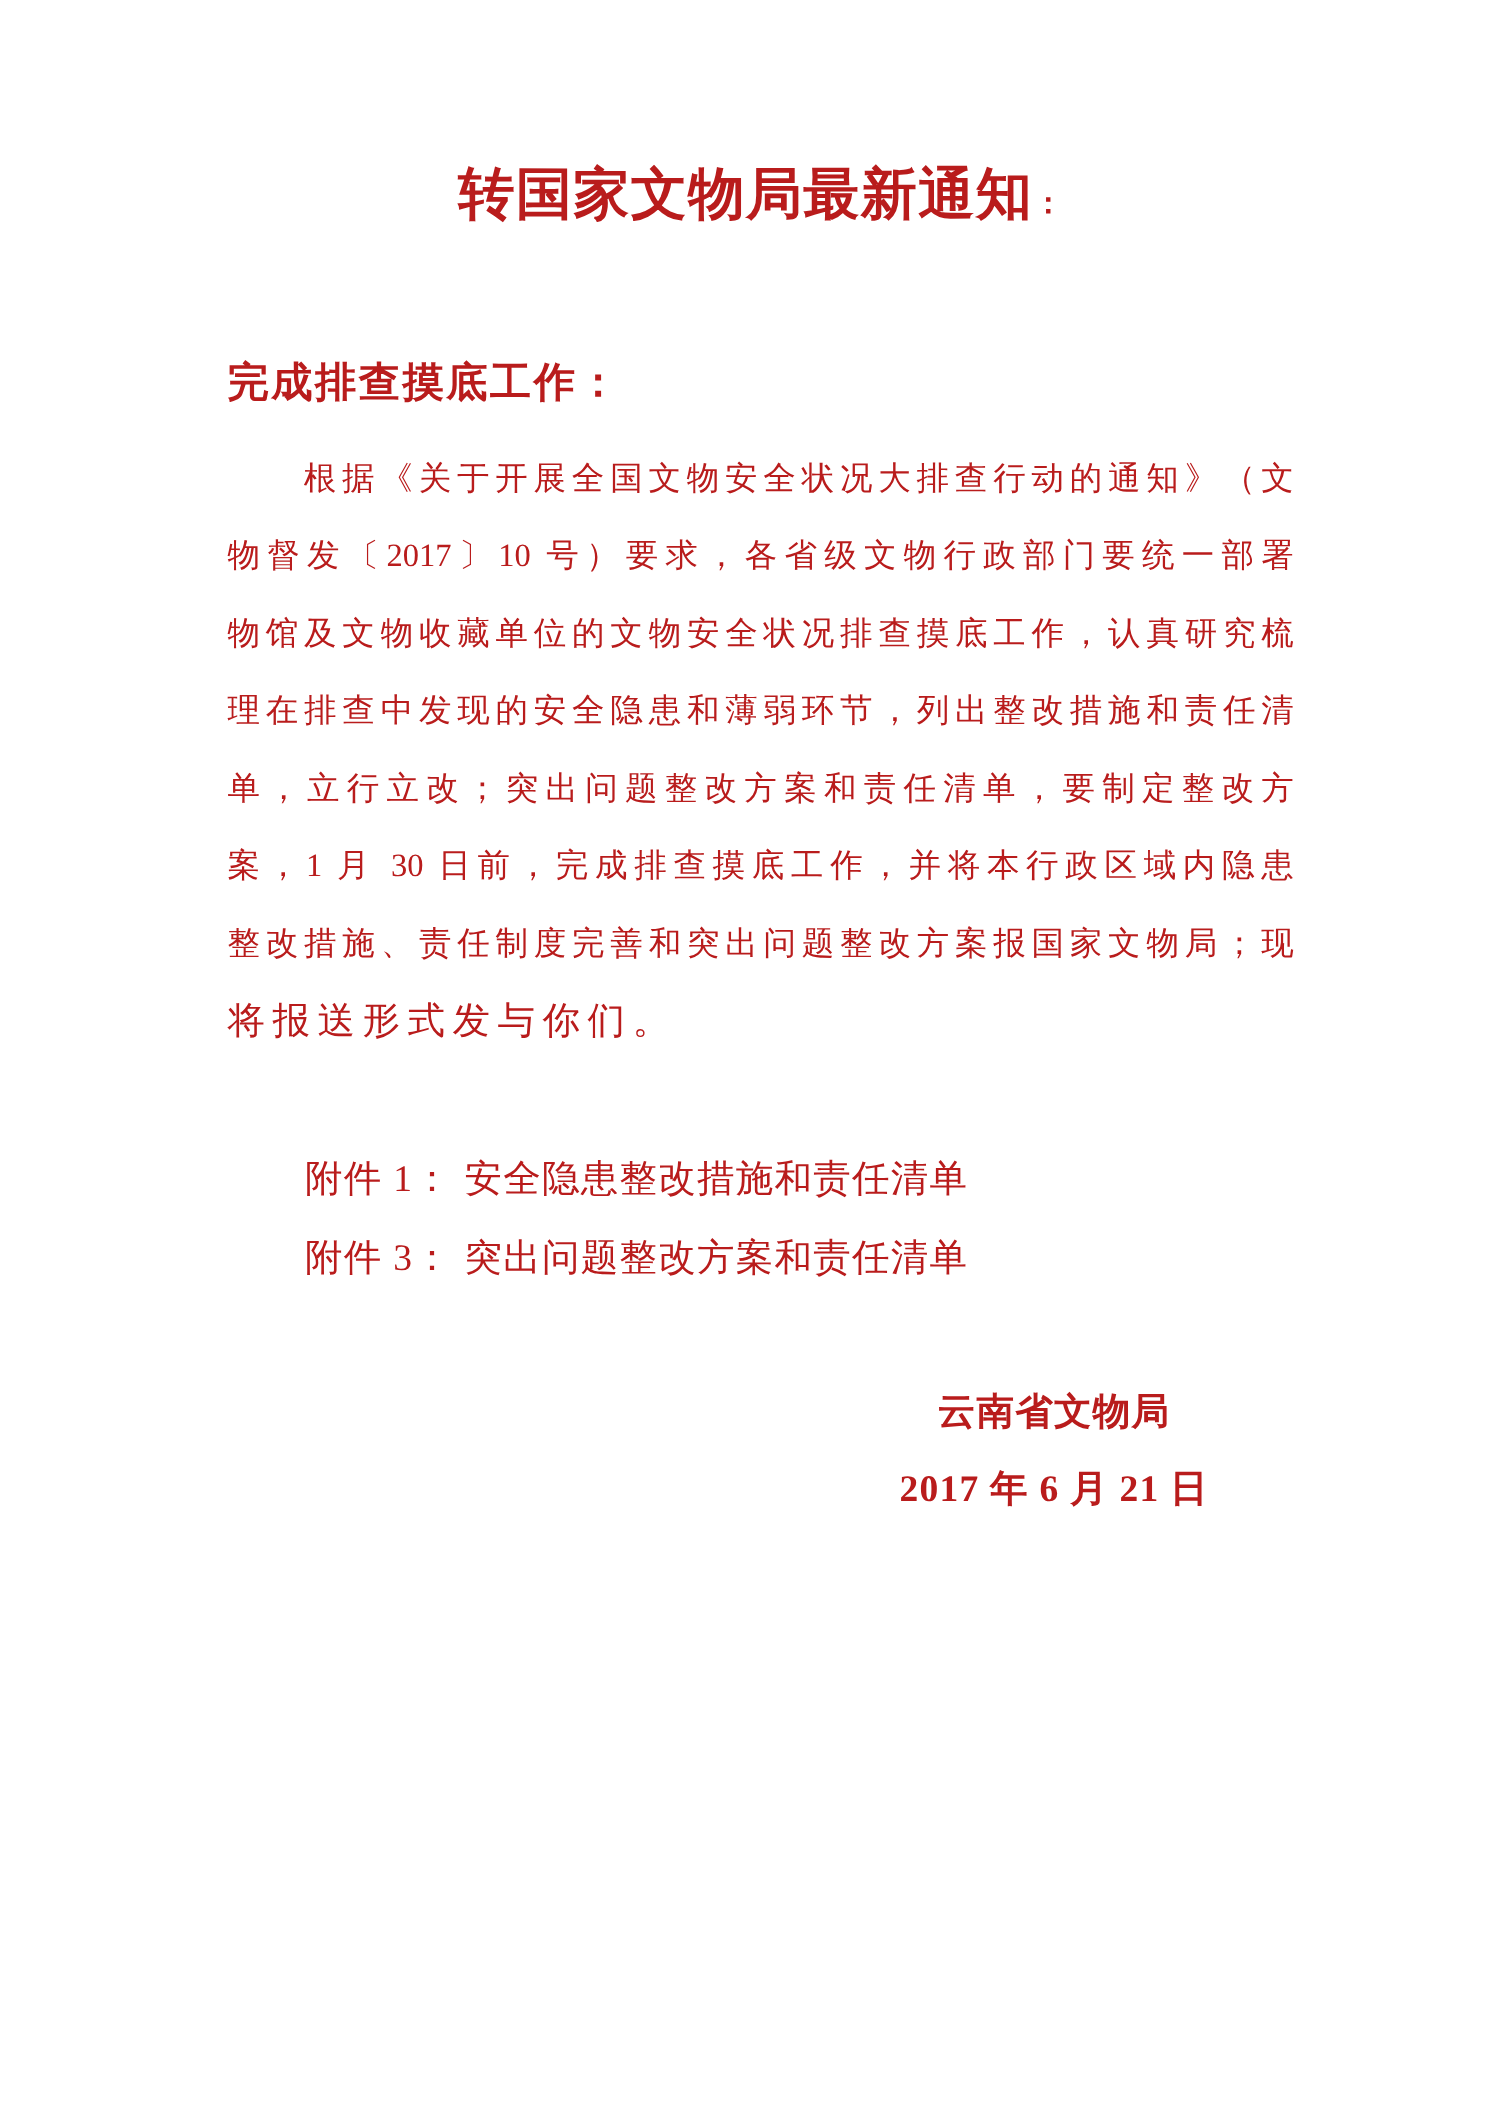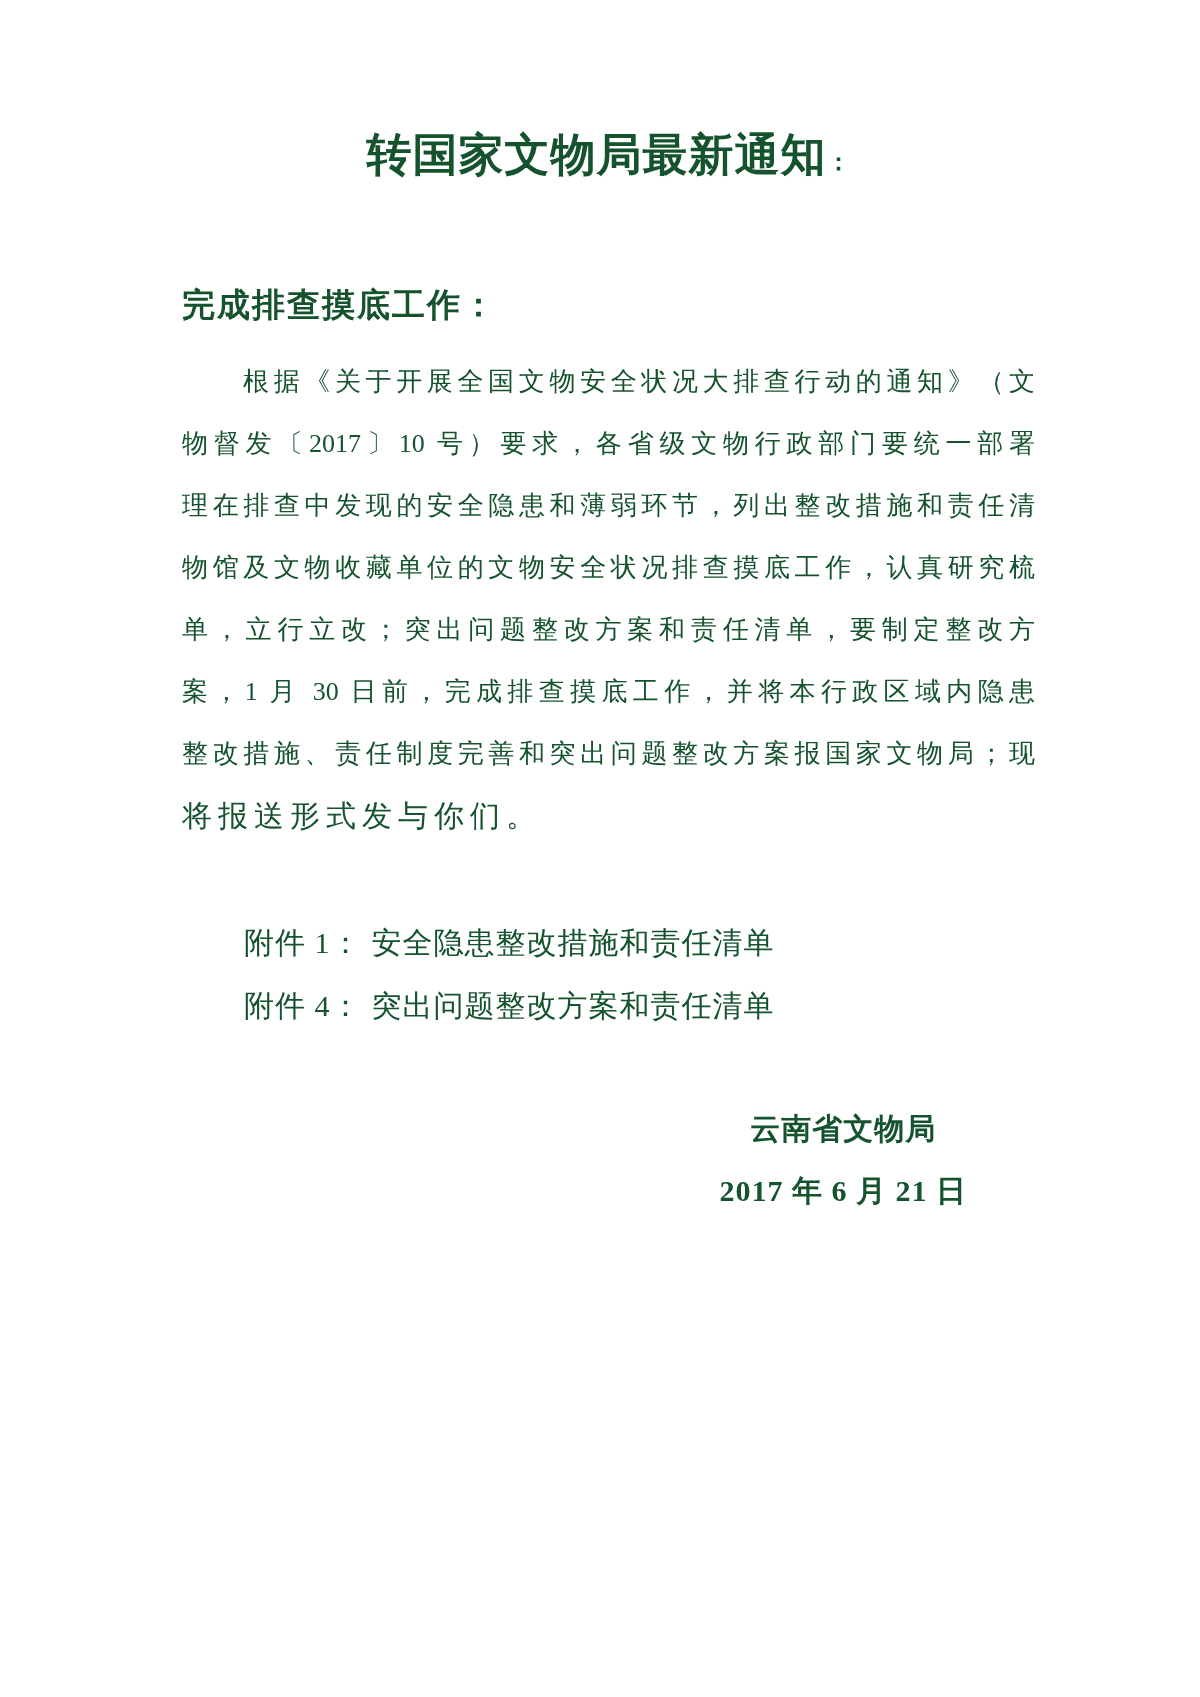--- a/index.html
+++ b/index.html
@@ -6,21 +6,21 @@
     margin: 0;
     padding: 0;
     background: #ffffff;
   }
   .page {
     position: relative;
     width: 1200px;
     height: 1697px;
     margin: 0 auto;
     background: #ffffff;
-    color: #14532d;
+    color: #b91c1c;
     font-family: "Liberation Serif", "DejaVu Serif", serif;
     overflow: hidden;
   }
   .content {
     padding: 0 165px 0 182px;
   }
   .title {
     margin-top: 122px;
     line-height: 66px;
     font-size: 45px;
@@ -104,32 +104,32 @@
 <div class="page">
   <div class="content">
 
     <div class="title"><span>转国家文物局最新通知</span><span class="title-colon">：</span></div>
 
     <div class="salutation">完成排查摸底工作：</div>
 
     <div class="para">
       <div class="jline indent">根据《关于开展全国文物安全状况大排查行动的通知》（文</div>
       <div class="jline">物督发〔2017〕10 号）要求，各省级文物行政部门要统一部署</div>
+      <div class="jline">物馆及文物收藏单位的文物安全状况排查摸底工作，认真研究梳</div>
       <div class="jline">理在排查中发现的安全隐患和薄弱环节，列出整改措施和责任清</div>
-      <div class="jline">物馆及文物收藏单位的文物安全状况排查摸底工作，认真研究梳</div>
       <div class="jline">单，立行立改；突出问题整改方案和责任清单，要制定整改方</div>
       <div class="jline">案，1 月 30 日前，完成排查摸底工作，并将本行政区域内隐患</div>
       <div class="jline">整改措施、责任制度完善和突出问题整改方案报国家文物局；现</div>
       <div class="lline">将报送形式发与你们。</div>
     </div>
 
 
     <div class="attachments">
       <div class="attach-row"><span>附件 1：</span><span class="attach-text">安全隐患整改措施和责任清单</span></div>
-      <div class="attach-row"><span>附件 4：</span><span class="attach-text">突出问题整改方案和责任清单</span></div>
+      <div class="attach-row"><span>附件 3：</span><span class="attach-text">突出问题整改方案和责任清单</span></div>
     </div>
 
     <div class="signature">
       <div>云南省文物局</div>
       <div>2017 年 6 月 21 日</div>
     </div>
 
   </div>
 </div>
 

